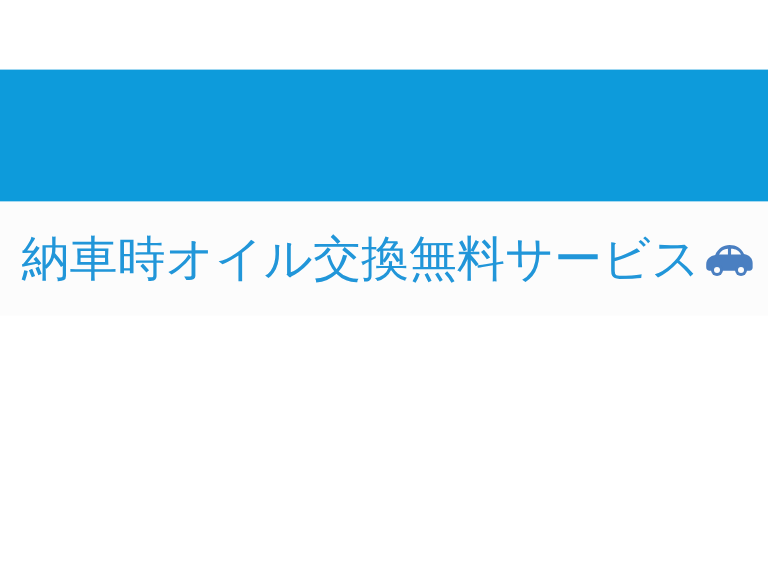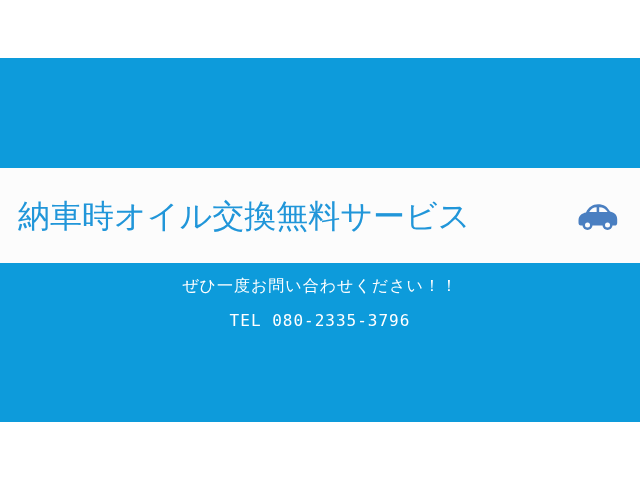--- a/index.html
+++ b/index.html
@@ -39,21 +39,21 @@
     height: 95px;
     background: #fcfcfc;
     display: flex;
     align-items: center;
     box-sizing: border-box;
     padding-left: 18px;
     padding-right: 20px;
   }
   .headline-text {
     color: #2196d9;
-    font-size: 32px;
+    font-size: 40px;
     line-height: 1;
     font-weight: 500;
     letter-spacing: 0px;
     white-space: nowrap;
     font-family: "DejaVu Sans", sans-serif;
   }
   .headline-icon {
     margin-left: auto;
     display: block;
     width: 46px;
@@ -121,18 +121,14 @@
 
         <circle cx="13.5" cy="26.0" r="5.0" fill="#4a7fc1"></circle>
         <circle cx="13.5" cy="26.0" r="2.5" fill="#fcfcfc"></circle>
 
         <circle cx="33.5" cy="26.0" r="5.0" fill="#4a7fc1"></circle>
         <circle cx="33.5" cy="26.0" r="2.5" fill="#fcfcfc"></circle>
       </svg>
     </span>
   </div>
 
-  <div class="band-message">
-    <div class="message-line">ぜひ一度お問い合わせください！！</div>
-    <div class="message-tel">TEL  080-2335-3796</div>
-  </div>
 
 </div>
 
 </body></html>

